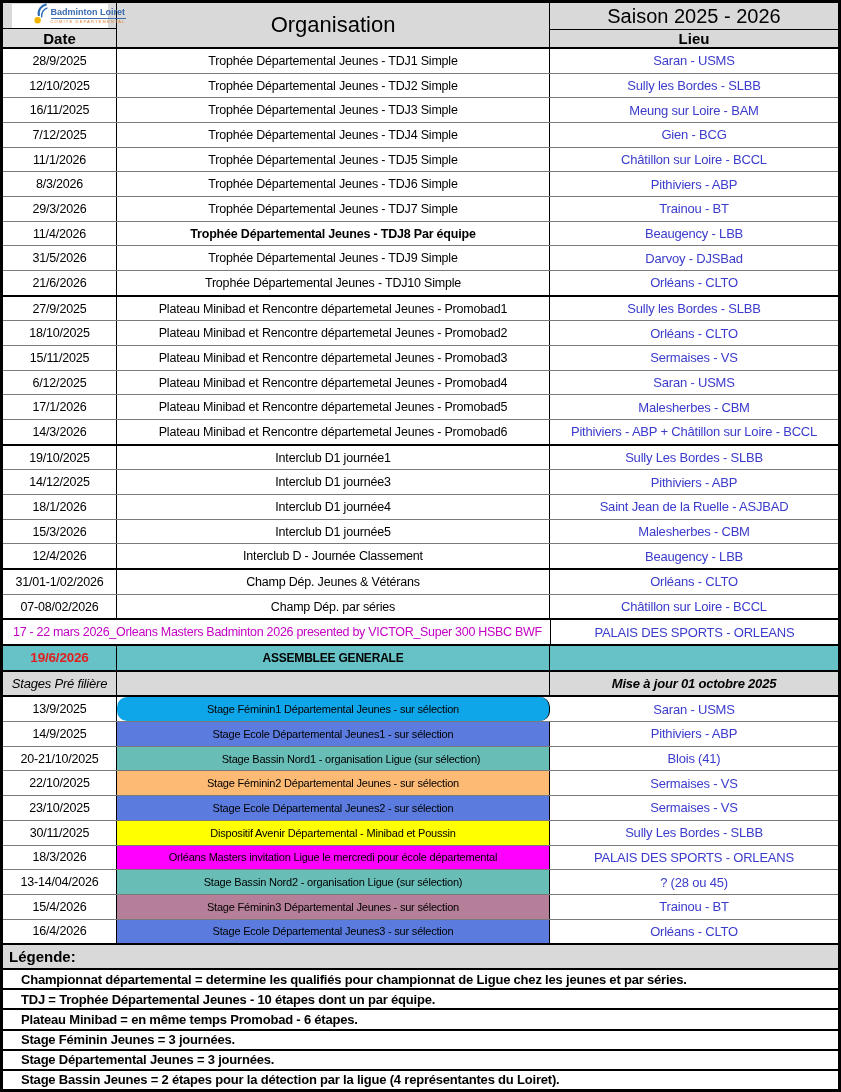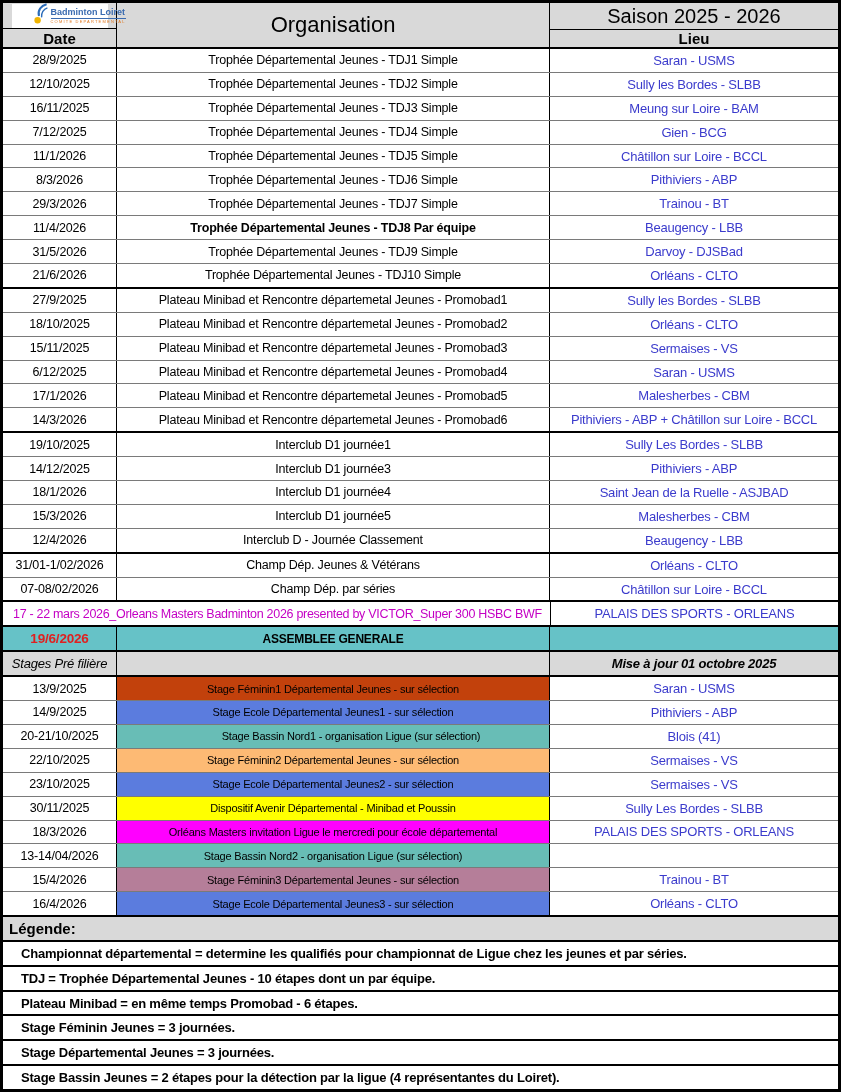--- a/index.html
+++ b/index.html
@@ -41,21 +41,21 @@
     width: 548px; border-right: 1px solid #000; justify-content: flex-start;
     padding-left: 10px; color: #C400C4; font-size: 12.5px; letter-spacing: -0.3px;
   }
   .v-org-bold .org { font-weight: bold; }
   .v-ag .date { color: #E02020; font-weight: bold; font-size: 13.5px; }
   .v-ag .org  { font-weight: bold; font-size: 12px; }
   .v-prefiliere .date { font-style: italic; font-size: 13px; }
   .v-prefiliere .lieu { color: #000; font-weight: bold; font-style: italic; }
   .stage-org { font-size: 11px; }
   
-  .legend { height: 172px; display: flex; flex-direction: column; }
+  .legend { height: 144px; display: flex; flex-direction: column; }
   .legend-title {
     height: 25px; background: #D9D9D9; border-bottom: 2px solid #000;
     display: flex; align-items: center; padding-left: 6px; font-weight: bold; font-size: 15px;
   }
   .legend-lines { flex: 1; display: flex; flex-direction: column; }
   .legend-line {
     flex: 1; display: flex; align-items: center; padding-left: 18px;
     font-weight: bold; font-size: 13px; border-bottom: 2px solid #000; letter-spacing: -0.2px;
   }
   .legend-line:last-child { border-bottom: none; }
@@ -219,21 +219,21 @@
           <div class="cell org">ASSEMBLEE GENERALE</div>
           <div class="cell lieu"></div>
         </div>
         <div class="row v-prefiliere group-end" style="background: rgb(217, 217, 217);">
           <div class="cell date">Stages Pré filière</div>
           <div class="cell org"></div>
           <div class="cell lieu">Mise à jour 01 octobre 2025</div>
         </div>
         <div class="row">
           <div class="cell date">13/9/2025</div>
-          <div class="cell org stage-org" style="background: #c2410c;">Stage Féminin1 Départemental Jeunes - sur sélection</div>
+          <div class="cell org stage-org" style="background: #0ea5e9; border-radius: 10px;">Stage Féminin1 Départemental Jeunes - sur sélection</div>
           <div class="cell lieu">Saran - USMS</div>
         </div>
         <div class="row">
           <div class="cell date">14/9/2025</div>
           <div class="cell org stage-org" style="background: rgb(91, 124, 222);">Stage Ecole Départemental Jeunes1 - sur sélection</div>
           <div class="cell lieu">Pithiviers - ABP</div>
         </div>
         <div class="row">
           <div class="cell date">20-21/10/2025</div>
           <div class="cell org stage-org" style="background: rgb(104, 189, 182); padding-left: 36px;">Stage Bassin Nord1 - organisation Ligue (sur sélection)</div>
@@ -255,20 +255,21 @@
           <div class="cell lieu">Sully Les Bordes - SLBB</div>
         </div>
         <div class="row">
           <div class="cell date">18/3/2026</div>
           <div class="cell org stage-org" style="background: rgb(255, 0, 255);">Orléans Masters invitation Ligue le mercredi pour école départemental</div>
           <div class="cell lieu">PALAIS DES SPORTS - ORLEANS</div>
         </div>
         <div class="row">
           <div class="cell date">13-14/04/2026</div>
           <div class="cell org stage-org" style="background: rgb(104, 189, 182);">Stage Bassin Nord2 - organisation Ligue (sur sélection)</div>
+          <div class="cell lieu">? (28 ou 45)</div>
         </div>
         <div class="row">
           <div class="cell date">15/4/2026</div>
           <div class="cell org stage-org" style="background: rgb(181, 126, 153);">Stage Féminin3 Départemental Jeunes - sur sélection</div>
           <div class="cell lieu">Trainou - BT</div>
         </div>
         <div class="row group-end">
           <div class="cell date">16/4/2026</div>
           <div class="cell org stage-org" style="background: rgb(91, 124, 222);">Stage Ecole Départemental Jeunes3 - sur sélection</div>
           <div class="cell lieu">Orléans - CLTO</div>

